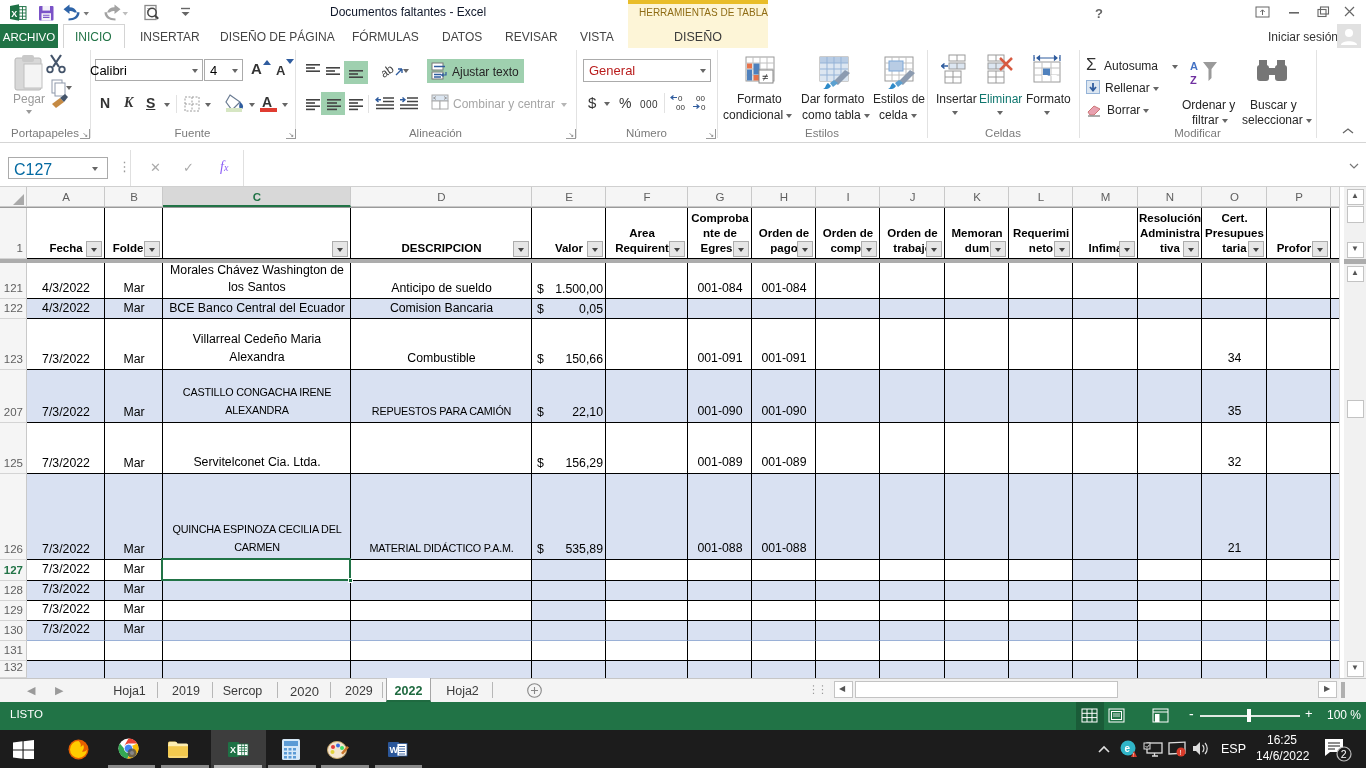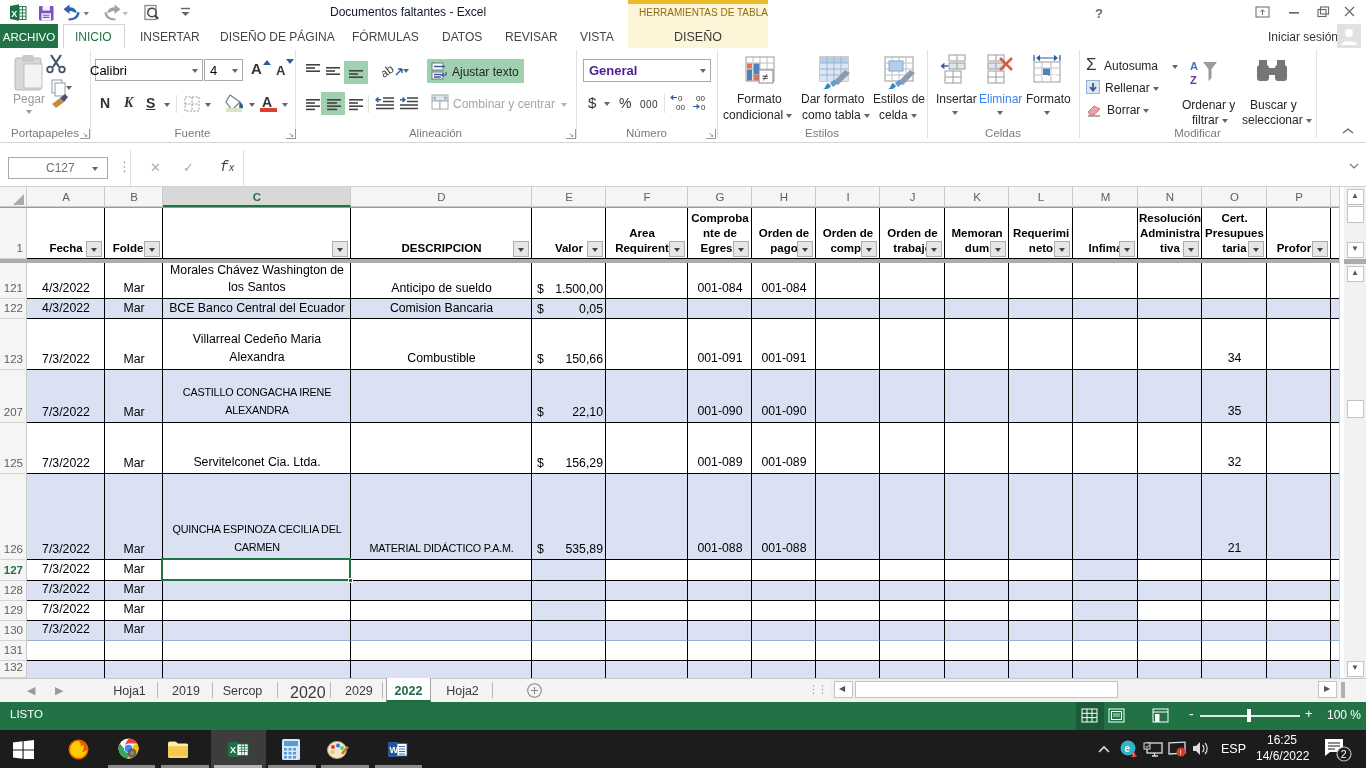--- a/index.html
+++ b/index.html
@@ -208,21 +208,21 @@
 <div class="tx" style="left:452px;top:65px;font-size:12px;color:#262626;">Ajustar texto</div>
 <svg class="ab" style="left:431px;top:94px" width="18" height="16">
 <rect x="1" y="1" width="16" height="6" fill="#dce6f1" stroke="#aaa"></rect>
 <rect x="1" y="7" width="8" height="8" fill="#fff" stroke="#aaa"></rect>
       <rect x="9" y="7" width="8" height="8" fill="#fff" stroke="#aaa"></rect>
 <path d="M4 4 l-2 0 M14 4 l2 0 M5 2.5 l-2 1.5 2 1.5 M13 2.5 l2 1.5 -2 1.5" stroke="#9a9a9a" stroke-width="1" fill="none"></path>
     </svg>
 <div class="tx" style="left:453px;top:97px;font-size:12px;color:#a6a6a6;">Combinar y centrar</div>
 <div class="ab dd" style="left:561px;top:103px;border-top-color:#b5b5b5;"></div>
 <div class="ab" style="left:583px;top:59px;width:128px;height:23px;background:#fff;border:1px solid #ababab;"></div>
-<div class="tx" style="left:589px;top:63px;font-size:13px;color:#4c1d95;font-weight:bold;">General</div>
+<div class="tx" style="left:589px;top:63px;font-size:13px;color:#b91c1c;">General</div>
 <div class="ab dd" style="left:700px;top:69px;"></div>
 <div class="tx" style="left:588px;top:94px;font-size:15px;color:#333;">$</div>
 <div class="ab dd" style="left:604px;top:102px;"></div>
 <div class="tx" style="left:619px;top:95px;font-size:14px;color:#333;">%</div>
 <div class="tx" style="left:640px;top:99px;font-size:10px;color:#333;letter-spacing:0.5px;">000</div>
 <div class="ab" style="left:664px;top:93px;width:1px;height:20px;background:#e2e2e2;"></div>
 <svg class="ab" style="left:670px;top:94px" width="18" height="17">
       <text x="8" y="7" font-size="8" fill="#333">0</text>
       <text x="6" y="16" font-size="8" fill="#333">00</text>
       <path d="M7 3.5 l-6 0 M3.5 1.5 l-2.5 2 2.5 2" stroke="#2f5c9e" stroke-width="1.2" fill="none"></path>
@@ -285,21 +285,21 @@
 <path d="M14 4 l12 12 M26 4 l-12 12" stroke="#d75b41" stroke-width="2.5"></path>
     </svg>
 <svg class="ab" style="left:1033px;top:54px" width="28" height="30" viewBox="0 0 28 30">
       <rect x="1" y="8" width="26" height="20" fill="#fff" stroke="#9a9a9a"></rect>
 <path d="M1 14 h26 M1 21 h26 M9 8 v20 M18 8 v20" stroke="#c0c0c0"></path>
 <rect x="10" y="14.5" width="7" height="7" fill="#4f81bd"></rect>
 <path d="M9 21 l3 5 3-5 M18 21 l3 5 3-5" stroke="none" fill="#fff"></path>
 <path d="M2 4 l-1 0 M26 4 l1 0 M1 1 v6 M27 1 v6 M4 4 h20 M4 4 l2.5-2 v4z M24 4 l-2.5-2 v4z" stroke="#2f5c9e" stroke-width="1.2" fill="#2f5c9e"></path>
     </svg>
 <div class="tx" style="left:936px;top:92px;font-size:12px;color:#262626;">Insertar</div>
-<div class="tx" style="left:979px;top:92px;font-size:12px;color:#3b82f6;">Eliminar</div>
+<div class="tx" style="left:979px;top:92px;font-size:12px;color:#0f766e;">Eliminar</div>
 <div class="tx" style="left:1026px;top:92px;font-size:12px;color:#262626;">Formato</div>
 <div class="ab dd" style="left:952px;top:111px;"></div>
 <div class="ab dd" style="left:997px;top:111px;"></div>
 <div class="ab dd" style="left:1044px;top:111px;"></div>
 <div class="tx" style="left:1086px;top:55px;font-size:17px;color:#333;">Σ</div>
 <div class="tx" style="left:1104px;top:59px;font-size:12px;color:#262626;">Autosuma</div>
 <div class="ab dd" style="left:1172px;top:65px;"></div>
 <svg class="ab" style="left:1086px;top:80px" width="14" height="14">
       <rect x="0.5" y="0.5" width="13" height="13" fill="#dce6f1" stroke="#95b3d7"></rect>
       <path d="M7 3 v7 M4 7 l3 3.5 3-3.5" stroke="#2f5c9e" stroke-width="1.8" fill="none"></path>
@@ -321,27 +321,27 @@
 <rect x="1" y="6" width="12" height="16" rx="3" fill="#767676"></rect>
       <rect x="19" y="6" width="12" height="16" rx="3" fill="#767676"></rect>
 <rect x="12" y="9" width="8" height="7" fill="#767676"></rect>
       <rect x="3" y="1" width="8" height="7" fill="#767676"></rect>
       <rect x="21" y="1" width="8" height="7" fill="#767676"></rect>
     </svg>
 <div class="tx" style="left:1250px;top:98px;font-size:12px;color:#262626;">Buscar y</div>
 <div class="tx" style="left:1242px;top:113px;font-size:12px;color:#262626;">seleccionar<span class="dd" style="margin-left:3px;"></span></div>
 <div class="ab" style="left:0;top:144px;width:1366px;height:43px;background:#fff;border-bottom:1px solid #d0d0d0;"></div>
 <div class="ab" style="left:8px;top:157px;width:100px;height:22px;background:#fff;border:1px solid #ababab;"></div>
-<div class="tx" style="left:14px;top:161px;font-size:12px;color:#737373;margin-left:32px;">C127</div>
+<div class="tx" style="left:14px;top:161px;font-size:16px;color:#0369a1;">C127</div>
 <div class="ab dd" style="left:92px;top:167px;"></div>
 <div class="tx" style="left:118px;top:159px;font-size:13px;color:#999;letter-spacing:-1px;">⋮</div>
 <div class="ab" style="left:130px;top:150px;width:1px;height:36px;background:#e0e0e0;"></div>
 <div class="tx" style="left:150px;top:160px;font-size:13px;color:#aaa;">✕</div>
 <div class="tx" style="left:183px;top:160px;font-size:13px;color:#aaa;">✓</div>
-<div class="tx" style="left:220px;top:159px;font-size:14px;color:#404040;font-style:italic;font-family:Liberation Mono, monospace;text-align:right;">f<span style="font-size:10px;">x</span></div>
+<div class="tx" style="left:220px;top:159px;font-size:14px;color:#8b5cf6;font-style:italic;font-family:Liberation Serif, serif;text-align:right;">f<span style="font-size:10px;">x</span></div>
 <div class="ab" style="left:243px;top:150px;width:1px;height:36px;background:#e0e0e0;"></div>
 <svg class="ab" style="left:1348px;top:162px" width="12" height="8">
       <path d="M2 2 l4 4 4-4" stroke="#777" stroke-width="1.2" fill="none"></path>
     </svg>
 <div class="ab" style="left:0;top:187px;width:1339px;height:20px;background:#f5f5f5;border-bottom:1px solid #c9c9c9;"></div>
 <div class="ab" style="left:0;top:187px;width:27px;height:20px;border-right:1px solid #c9c9c9;"></div>
 <svg class="ab" style="left:13px;top:194px" width="12" height="11">
       <path d="M11 0 v11 h-11z" fill="#a9a9a9"></path>
     </svg>
 <div class="ab" style="left:27px;top:187px;width:78px;height:20px;background:transparent;border-right:1px solid #c9c9c9;"></div>
@@ -681,20 +681,21 @@
 <div class="ab" style="left:532px;top:319px;width:74px;height:51px;display:flex;justify-content:space-between;align-items:flex-end;font-size:12.3px;color:#000;padding:0 3px 4px 5px;">
       <span>$</span>
       <span>150,66</span>
     </div>
 <div class="ab" style="left:688px;top:319px;width:64px;height:51px;display:flex;flex-direction:column;justify-content:flex-end;text-align:center;font-size:12.3px;color:#000;line-height:15px;letter-spacing:0px;padding:0 4px 4px 4px;white-space:nowrap;">001-091</div>
 <div class="ab" style="left:752px;top:319px;width:64px;height:51px;display:flex;flex-direction:column;justify-content:flex-end;text-align:center;font-size:12.3px;color:#000;line-height:15px;letter-spacing:0px;padding:0 4px 4px 4px;white-space:nowrap;">001-091</div>
 <div class="ab" style="left:1202px;top:319px;width:65px;height:51px;display:flex;flex-direction:column;justify-content:flex-end;text-align:center;font-size:12.3px;color:#000;line-height:15px;letter-spacing:0px;padding:0 4px 4px 4px;white-space:nowrap;">34</div>
 <div class="ab" style="left:27px;top:370px;width:78px;height:53px;display:flex;flex-direction:column;justify-content:flex-end;text-align:center;font-size:12.3px;color:#000;line-height:15px;letter-spacing:0px;padding:0 4px 3px 4px;white-space:nowrap;">7/3/2022</div>
 <div class="ab" style="left:105px;top:370px;width:58px;height:53px;display:flex;flex-direction:column;justify-content:flex-end;text-align:center;font-size:12.3px;color:#000;line-height:15px;letter-spacing:0px;padding:0 4px 3px 4px;white-space:nowrap;">Mar</div>
 <div class="ab" style="left:163px;top:370px;width:188px;height:53px;display:flex;flex-direction:column;justify-content:flex-end;text-align:center;font-size:10.8px;color:#000;line-height:18px;letter-spacing:-0.2px;padding:0 4px 4px 4px;white-space:nowrap;">CASTILLO CONGACHA IRENE<br>ALEXANDRA</div>
+<div class="ab" style="left:351px;top:370px;width:181px;height:53px;display:flex;flex-direction:column;justify-content:flex-end;text-align:center;font-size:10.8px;color:#000;line-height:15px;letter-spacing:-0.2px;padding:0 4px 4px 4px;white-space:nowrap;">REPUESTOS PARA CAMIÓN</div>
 <div class="ab" style="left:532px;top:370px;width:74px;height:53px;display:flex;justify-content:space-between;align-items:flex-end;font-size:12.3px;color:#000;padding:0 3px 4px 5px;">
       <span>$</span>
       <span>22,10</span>
     </div>
 <div class="ab" style="left:688px;top:370px;width:64px;height:53px;display:flex;flex-direction:column;justify-content:flex-end;text-align:center;font-size:12.3px;color:#000;line-height:15px;letter-spacing:0px;padding:0 4px 4px 4px;white-space:nowrap;">001-090</div>
 <div class="ab" style="left:752px;top:370px;width:64px;height:53px;display:flex;flex-direction:column;justify-content:flex-end;text-align:center;font-size:12.3px;color:#000;line-height:15px;letter-spacing:0px;padding:0 4px 4px 4px;white-space:nowrap;">001-090</div>
 <div class="ab" style="left:1202px;top:370px;width:65px;height:53px;display:flex;flex-direction:column;justify-content:flex-end;text-align:center;font-size:12.3px;color:#000;line-height:15px;letter-spacing:0px;padding:0 4px 4px 4px;white-space:nowrap;">35</div>
 <div class="ab" style="left:27px;top:423px;width:78px;height:51px;display:flex;flex-direction:column;justify-content:flex-end;text-align:center;font-size:12.3px;color:#000;line-height:15px;letter-spacing:0px;padding:0 4px 3px 4px;white-space:nowrap;">7/3/2022</div>
 <div class="ab" style="left:105px;top:423px;width:58px;height:51px;display:flex;flex-direction:column;justify-content:flex-end;text-align:center;font-size:12.3px;color:#000;line-height:15px;letter-spacing:0px;padding:0 4px 3px 4px;white-space:nowrap;">Mar</div>
 <div class="ab" style="left:163px;top:423px;width:188px;height:51px;display:flex;flex-direction:column;justify-content:flex-end;text-align:center;font-size:12.3px;color:#000;line-height:15px;letter-spacing:0px;padding:0 4px 4px 4px;white-space:nowrap;">Servitelconet Cia. Ltda.</div>
@@ -738,21 +739,21 @@
 <div class="tx" style="left:1351px;top:268px;font-size:8px;color:#555;">▲</div>
 <div class="ab" style="left:1347px;top:400px;width:17px;height:18px;background:#fff;border:1px solid #c3c3c3;"></div>
 <div class="ab" style="left:1347px;top:661px;width:17px;height:16px;background:#fff;border:1px solid #c3c3c3;"></div>
 <div class="tx" style="left:1351px;top:663px;font-size:8px;color:#555;">▼</div>
 <div class="ab" style="left:0;top:678px;width:1366px;height:24px;background:#f4f4f4;border-top:1px solid #c6c6c6;"></div>
 <div class="tx" style="left:27px;top:684px;font-size:11px;color:#9a9a9a;">◀</div>
 <div class="tx" style="left:55px;top:684px;font-size:11px;color:#9a9a9a;">▶</div>
 <div class="tx" style="left:112px;top:684px;width:35px;text-align:center;font-size:12.5px;color:#3b3b3b;">Hoja1</div>
 <div class="tx" style="left:172px;top:684px;width:28px;text-align:center;font-size:12.5px;color:#3b3b3b;">2019</div>
 <div class="tx" style="left:220px;top:684px;width:45px;text-align:center;font-size:12.5px;color:#3b3b3b;">Sercop</div>
-<div class="tx" style="left:290px;top:684px;width:27px;text-align:center;font-size:16px;color:#3b3b3b;">2020</div>
+<div class="tx" style="left:290px;top:684px;width:27px;text-align:center;font-size:13px;color:#3b3b3b;">2020</div>
 <div class="tx" style="left:345px;top:684px;width:25px;text-align:center;font-size:12.5px;color:#3b3b3b;">2029</div>
 <div class="tx" style="left:445px;top:684px;width:35px;text-align:center;font-size:12.5px;color:#3b3b3b;">Hoja2</div>
 <div class="ab" style="left:157px;top:682px;width:1px;height:16px;background:#b7b7b7;"></div>
 <div class="ab" style="left:212px;top:682px;width:1px;height:16px;background:#b7b7b7;"></div>
 <div class="ab" style="left:277px;top:682px;width:1px;height:16px;background:#b7b7b7;"></div>
 <div class="ab" style="left:330px;top:682px;width:1px;height:16px;background:#b7b7b7;"></div>
 <div class="ab" style="left:382px;top:682px;width:1px;height:16px;background:#b7b7b7;"></div>
 <div class="ab" style="left:492px;top:682px;width:1px;height:16px;background:#b7b7b7;"></div>
 <div class="ab" style="left:386px;top:678px;width:45px;height:24px;background:#fff;border-left:1px solid #a6a6a6;border-right:1px solid #a6a6a6;border-bottom:2px solid #1f6a40;"></div>
 <div class="tx" style="left:386px;top:684px;width:45px;text-align:center;font-size:12.5px;font-weight:bold;color:#1f6a40;">2022</div>

